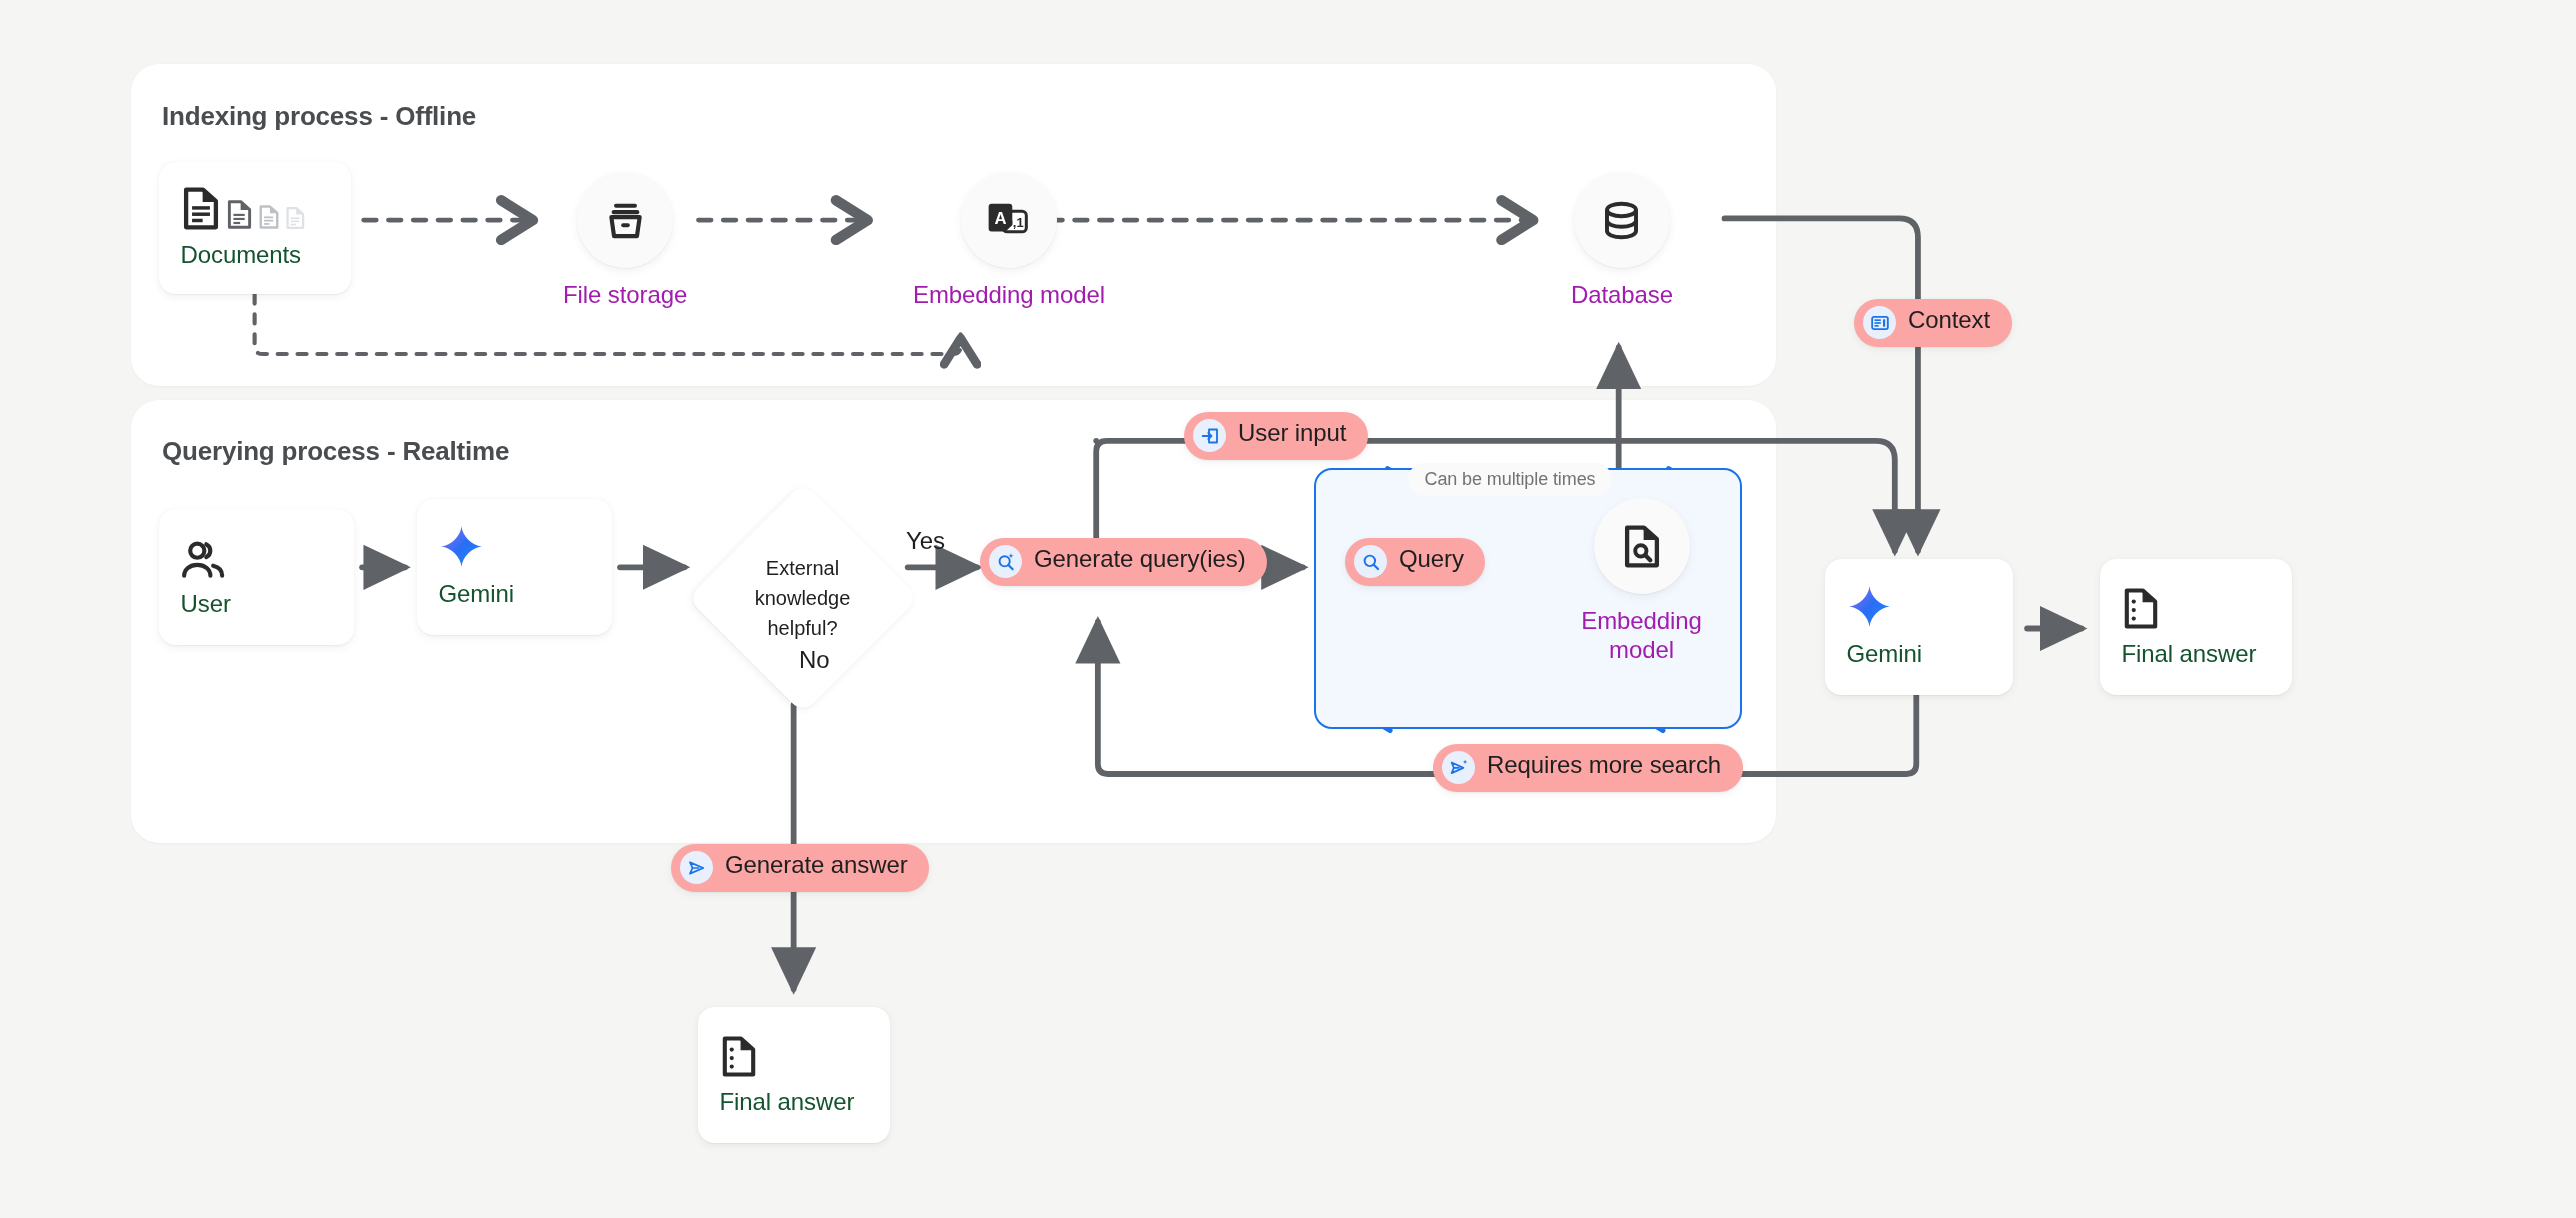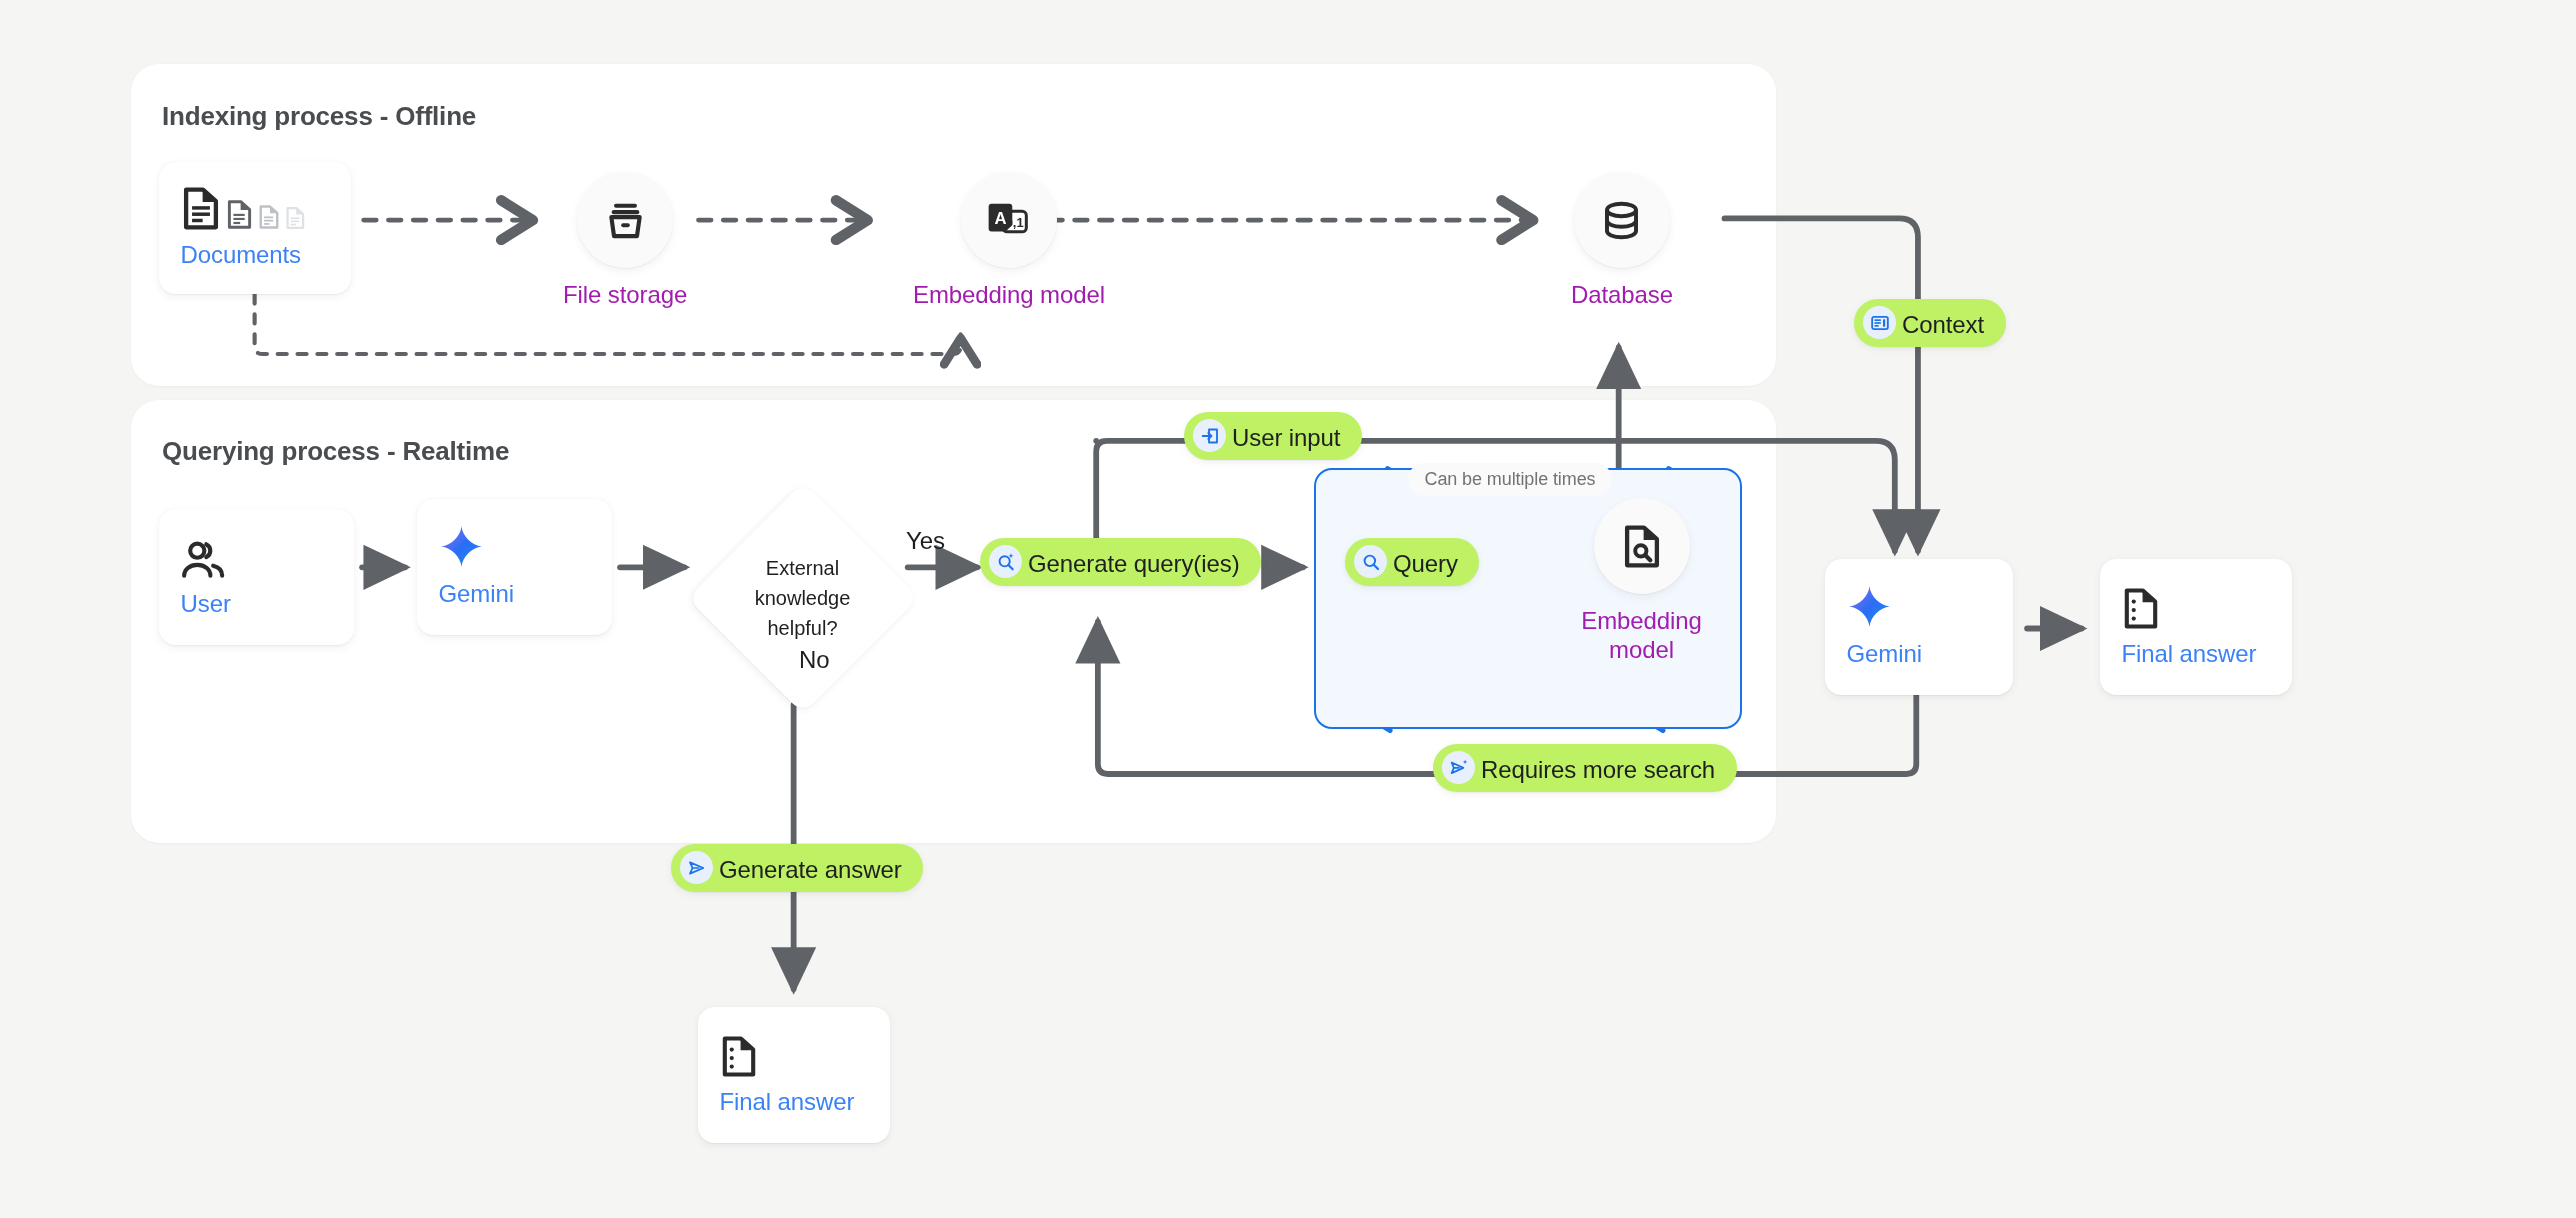--- a/index.html
+++ b/index.html
@@ -38,21 +38,21 @@
     background: #fff;
     border-radius: 16.5px;
     box-shadow: 0 0.8px 1.7px rgba(0,0,0,.05), 0 2.5px 8.3px rgba(0,0,0,.055);
     display: flex;
     flex-direction: column;
     justify-content: center;
     padding: 18px 21.5px;
   }
   .card .card-label {
     font-size: 24px;
-    color: #3b82f6;
+    color: #14532d;
     margin-top: 11.6px;
     white-space: nowrap;
     letter-spacing: -0.1px;
   }
   .card .icon-row { display: flex; align-items: flex-end; gap: 5px; height: 43px; }
 
   
   .circ-node { position: absolute; display: flex; flex-direction: column; align-items: center; }
   .circ {
     width: 96px; height: 96px; border-radius: 50%;
@@ -62,22 +62,22 @@
   }
   .circ-label {
     margin-top: 13.2px; font-size: 24px; color: #a21caf;
     text-align: center; white-space: nowrap; letter-spacing: -0.1px;
   }
   .circ-label.two-line { white-space: normal; width: 141px; line-height: 1.18; }
 
   
   .pill {
     position: absolute;
-    display: flex; align-items: flex-end; gap: 6px;
-    background: #bef264;
+    display: flex; align-items: flex-start; gap: 12px;
+    background: #fca5a5;
     border-radius: 826px;
     padding: 7.4px 21.5px 7.4px 9px;
     box-shadow: 0 0.8px 1.7px rgba(0,0,0,.05), 0 2.5px 8.3px rgba(0,0,0,.06);
     white-space: nowrap;
   }
   .pill .pill-ico {
     width: 33px; height: 33px; border-radius: 50%;
     background: #e8f0fe;
     display: flex; align-items: center; justify-content: center;
     flex: 0 0 auto;

